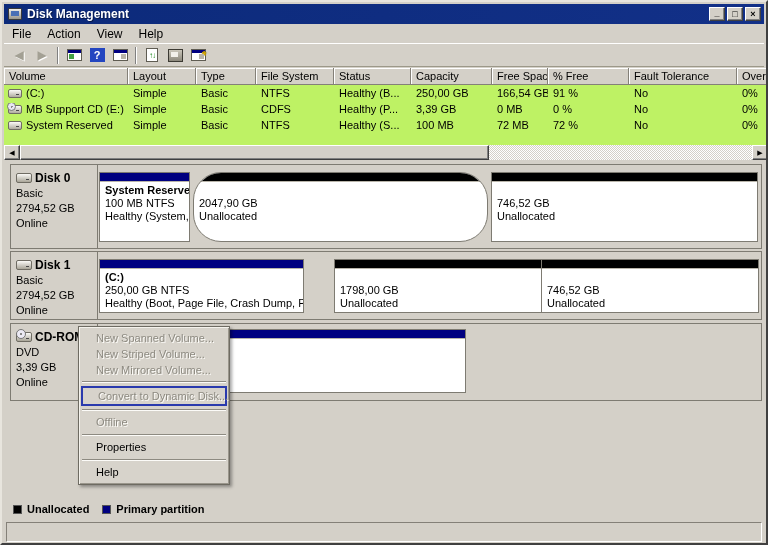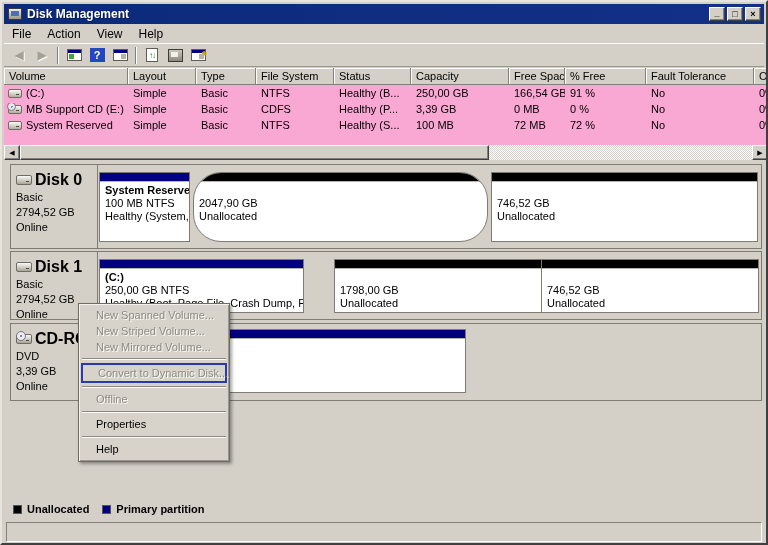--- a/index.html
+++ b/index.html
@@ -45,29 +45,29 @@
   .mini-win.pane::after { content:""; position:absolute; right:1px; top:4px; width:5px; bottom:1px; background:#b8b4a8; }
   .helpbtn { width:15px; height:14px; background:#2446c0; color:#fff; font-weight:bold; font-size:11px;
     display:flex; align-items:center; justify-content:center; }
   .page-ico { width:12px; height:14px; background:#fff; border:1px solid #5f5c52; color:#1d8a1d;
     font-size:8px; font-weight:bold; display:flex; align-items:center; justify-content:center; letter-spacing:-1px; }
   .props-ico { width:15px; height:13px; background:linear-gradient(#cac6ba,#8d897d); border:1px solid #3c3a33; position:relative; }
   .props-ico::after { content:""; position:absolute; left:2px; top:2px; width:7px; height:5px; background:#f2f0ea; }
   .star-win { position:relative; }
   .star-win .star { position:absolute; right:-2px; bottom:-3px; color:#e0b000; font-size:12px; font-weight:bold; text-shadow:0 0 1px #705800; }
   
-  .listpane { position:absolute; left:2px; top:66px; width:764px; height:77px; background:#f9a8d4; overflow:hidden; }
+  .listpane { position:absolute; left:2px; top:66px; width:764px; height:77px; background:#bef264; overflow:hidden; }
   .hdr,.vrow { display:flex; font-size:11px; white-space:nowrap; }
   .hdr { height:17px; }
   .hcell { background:#d4d0c8; border-right:1px solid #848078; border-bottom:1px solid #848078;
     box-shadow:inset 1px 1px 0 #fff; padding:2px 0 0 5px; overflow:hidden; flex:none; }
   .vrow { height:16px; align-items:center; }
   .vcell { padding-left:5px; overflow:hidden; flex:none; }
   .c0{width:124px}.c1{width:68px}.c2{width:60px}.c3{width:78px}.c4{width:77px}
-  .c5{width:98px}.c6{width:56px}.c7{width:81px}.c8{width:108px}.c9{width:80px}
+  .c5{width:81px}.c6{width:56px}.c7{width:81px}.c8{width:108px}.c9{width:80px}
   .vcell.c0 { display:flex; align-items:center; gap:4px; padding-left:4px; }
   .vol-ico { flex:none; width:14px; height:9px; background:linear-gradient(#fcfbf8,#b0ac9f); border:1px solid #6f6c63; border-radius:2px; position:relative; }
   .vol-ico::after { content:""; position:absolute; right:2px; bottom:2px; width:3px; height:1px; background:#4a4a4a; }
   .vol-ico.cd::before { content:""; position:absolute; left:-2px; top:-4px; width:7px; height:7px; border-radius:50%;
     background:radial-gradient(circle at center,#888 0 1px,#e8e6f2 1px 3px); border:1px solid #777; }
   
   .hscroll { position:absolute; left:2px; top:143px; width:764px; height:15px;
     background-color:#f6f4ee;
     background-image:linear-gradient(45deg,#d4d0c8 25%,transparent 25%,transparent 75%,#d4d0c8 75%),
                      linear-gradient(45deg,#d4d0c8 25%,#fff 25%,#fff 75%,#d4d0c8 75%);
@@ -78,21 +78,21 @@
   .sbtn.left { left:0; } .sbtn.right { right:0; }
   .sthumb { position:absolute; left:16px; top:0; width:469px; height:15px; background:#d4d0c8;
     border:1px solid; border-color:#fff #404040 #404040 #fff; box-shadow:inset -1px -1px 0 #808080; }
   
   .diskpane { position:absolute; left:2px; top:161px; width:764px; height:335px; background:#d4d0c8; }
   .drow { position:absolute; left:6px; right:6px; background:#d4d0c8; border:1px solid #7e7b72; }
   .drow0 { top:1px;   height:85px; }
   .drow1 { top:88px;  height:69px; }
   .drow2 { top:160px; height:78px; }
   .dlabel { position:absolute; left:0; top:0; bottom:0; width:87px; border-right:1px solid #7e7b72; padding:6px 2px 0 5px; overflow:hidden; }
-  .dtitle { font-weight:bold; font-size:16px; display:flex; align-items:center; gap:3px; white-space:nowrap; }
+  .dtitle { font-weight:bold; font-size:12px; display:flex; align-items:center; gap:3px; white-space:nowrap; }
   .disk-ico { flex:none; width:16px; height:10px; background:linear-gradient(#fbfaf7,#a9a598); border:1px solid #6f6c63; border-radius:2px; position:relative; }
   .disk-ico::after { content:""; position:absolute; right:2px; bottom:2px; width:3px; height:1px; background:#4a4a4a; }
   .disk-ico.cd::before { content:""; position:absolute; left:-1px; top:-4px; width:8px; height:8px; border-radius:50%;
     background:radial-gradient(circle at center,#888 0 1px,#eceaf4 1px 3px); border:1px solid #777; }
   .dline { font-size:11px; line-height:14px; margin-top:1px; white-space:nowrap; }
   .parea { position:absolute; left:88px; right:0; top:0; bottom:0; }
   .part { position:absolute; top:7px; background:#fff; border:1px solid #7e7b72; overflow:hidden; }
   .drow0 .part { height:70px; }
   .drow1 .part { height:54px; }
   .drow2 .part { top:5px; height:64px; }
@@ -100,21 +100,21 @@
   .ptxt { padding:2px 3px 0 5px; font-size:11px; line-height:13px; white-space:nowrap; overflow:hidden; }
   .pname { font-weight:bold; min-height:13px; }
   
   .legend { position:absolute; left:2px; top:497px; width:764px; height:20px; display:flex; align-items:center; padding-left:9px; gap:13px; }
   .litem { display:flex; align-items:center; gap:5px; font-size:11px; font-weight:bold; }
   .lsq { width:9px; height:9px; border:1px solid #555; }
   
   .statusbar { position:absolute; left:4px; right:4px; top:520px; height:20px;
     border:1px solid; border-color:#848078 #fff #fff #848078; }
   
-  .ctxmenu { position:absolute; left:76px; top:301px; width:152px; z-index:50;
+  .ctxmenu { position:absolute; left:76px; top:324px; width:152px; z-index:50;
     background:#d7d3cb; border:1px solid #6e6b62;
     box-shadow:inset 1px 1px 0 #f4f2ec, inset -1px -1px 0 #9a968c, 2px 2px 3px rgba(0,0,0,.35);
     padding:3px 2px; font-size:11px; }
   .mi { height:16px; line-height:16px; padding-left:15px; white-space:nowrap; color:#000; }
   .mi.disabled { color:#8d8a81; text-shadow:1px 1px 0 #fcfbf8; }
   .mi-focus { border:2px solid #2a3aad; margin:1px 0; }
   .mi-focus .mi { height:16px; }
   .msep { height:0; border-top:1px solid #8d8a81; border-bottom:1px solid #fcfbf8; margin:3px 1px; }
   .mi.spaced { height:17px; line-height:17px; }
 </style>

